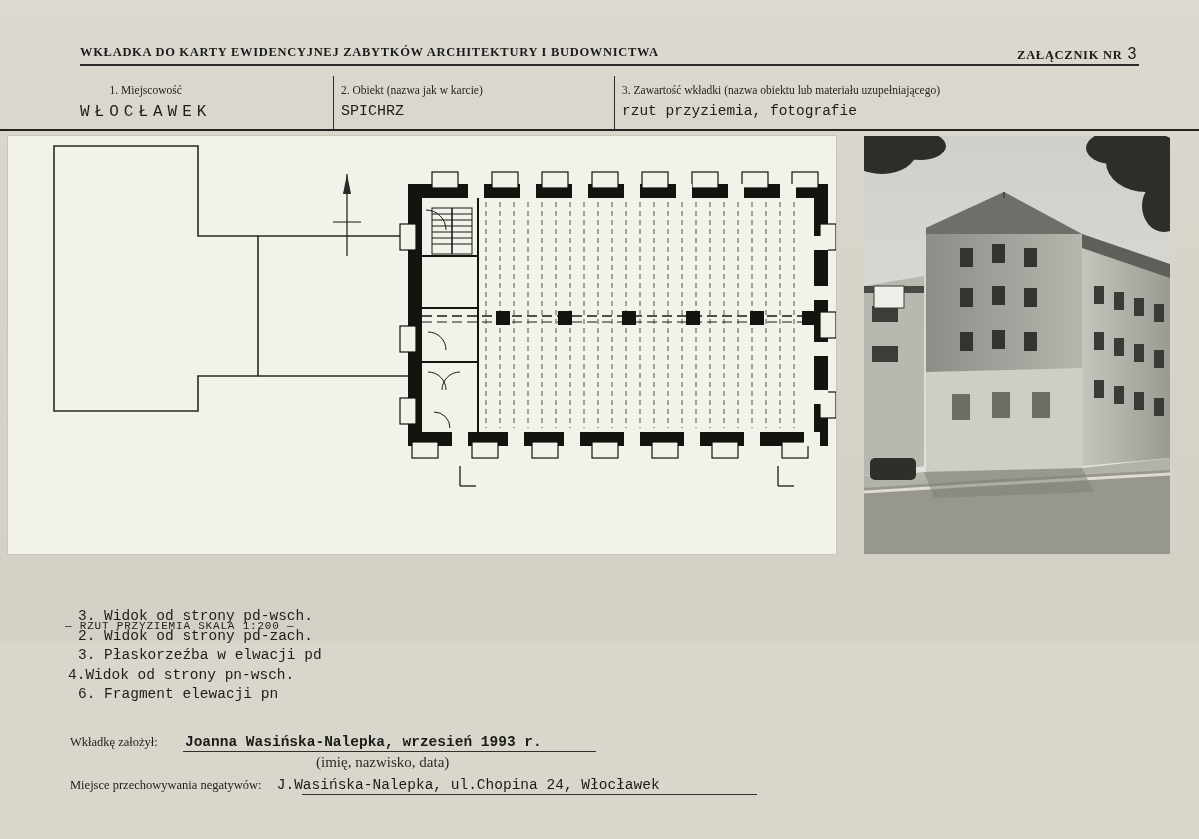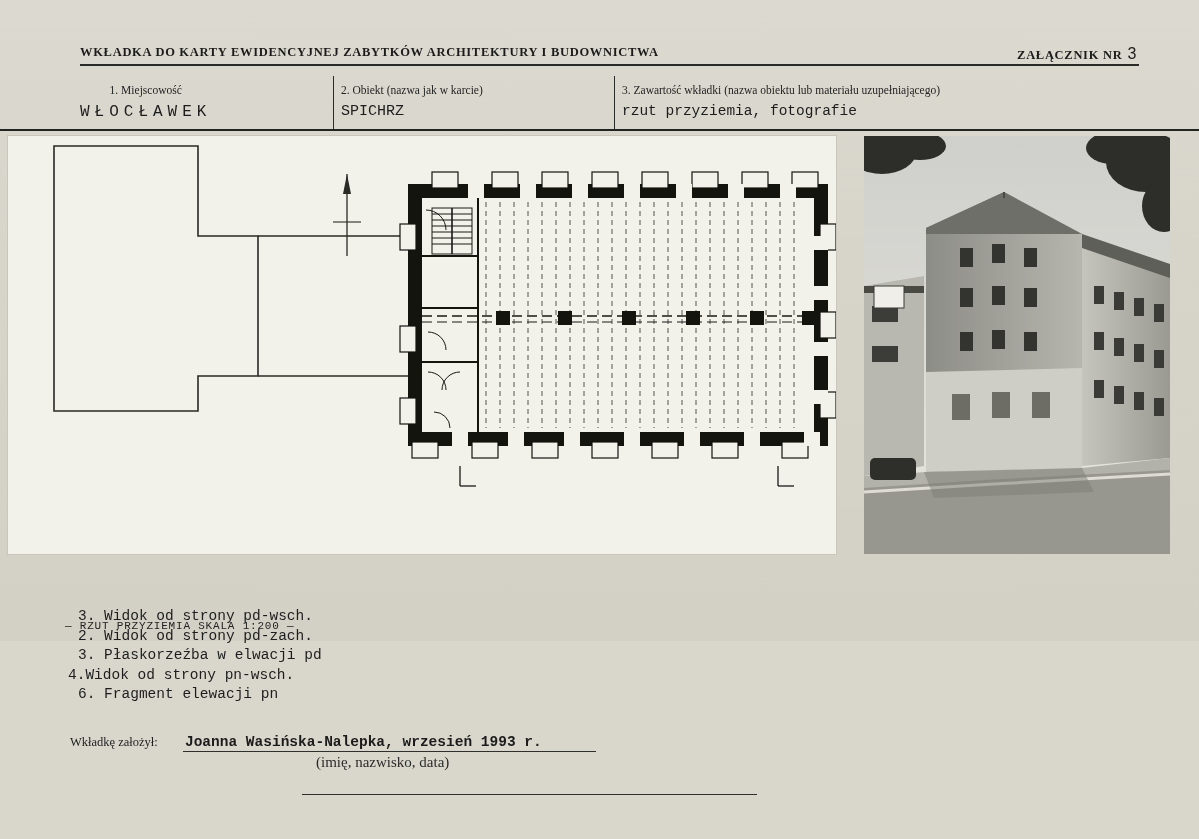--- a/index.html
+++ b/index.html
@@ -371,15 +371,19 @@
     <div class="it">6. Fragment elewacji pn</div>
   </div>
 
   <div class="foot f-a">
     <span class="inline">Wkładkę założył:</span>
     <span class="typed inline" style="margin-left:24px;font-weight:bold;">Joanna Wasińska-Nalepka, wrzesień 1993 r.</span>
   </div>
   <div class="underline ul-a"></div>
   <div class="sub-a">(imię, nazwisko, data)</div>
 
+  <div class="foot f-b">
+    <span class="inline">Miejsce przechowywania negatywów:</span>
+    <span class="typed inline" style="margin-left:12px;">J.Wasińska-Nalepka, ul.Chopina 24, Włocławek</span>
+  </div>
   <div class="underline ul-b"></div>
 
 </div>
 
 </body></html>

